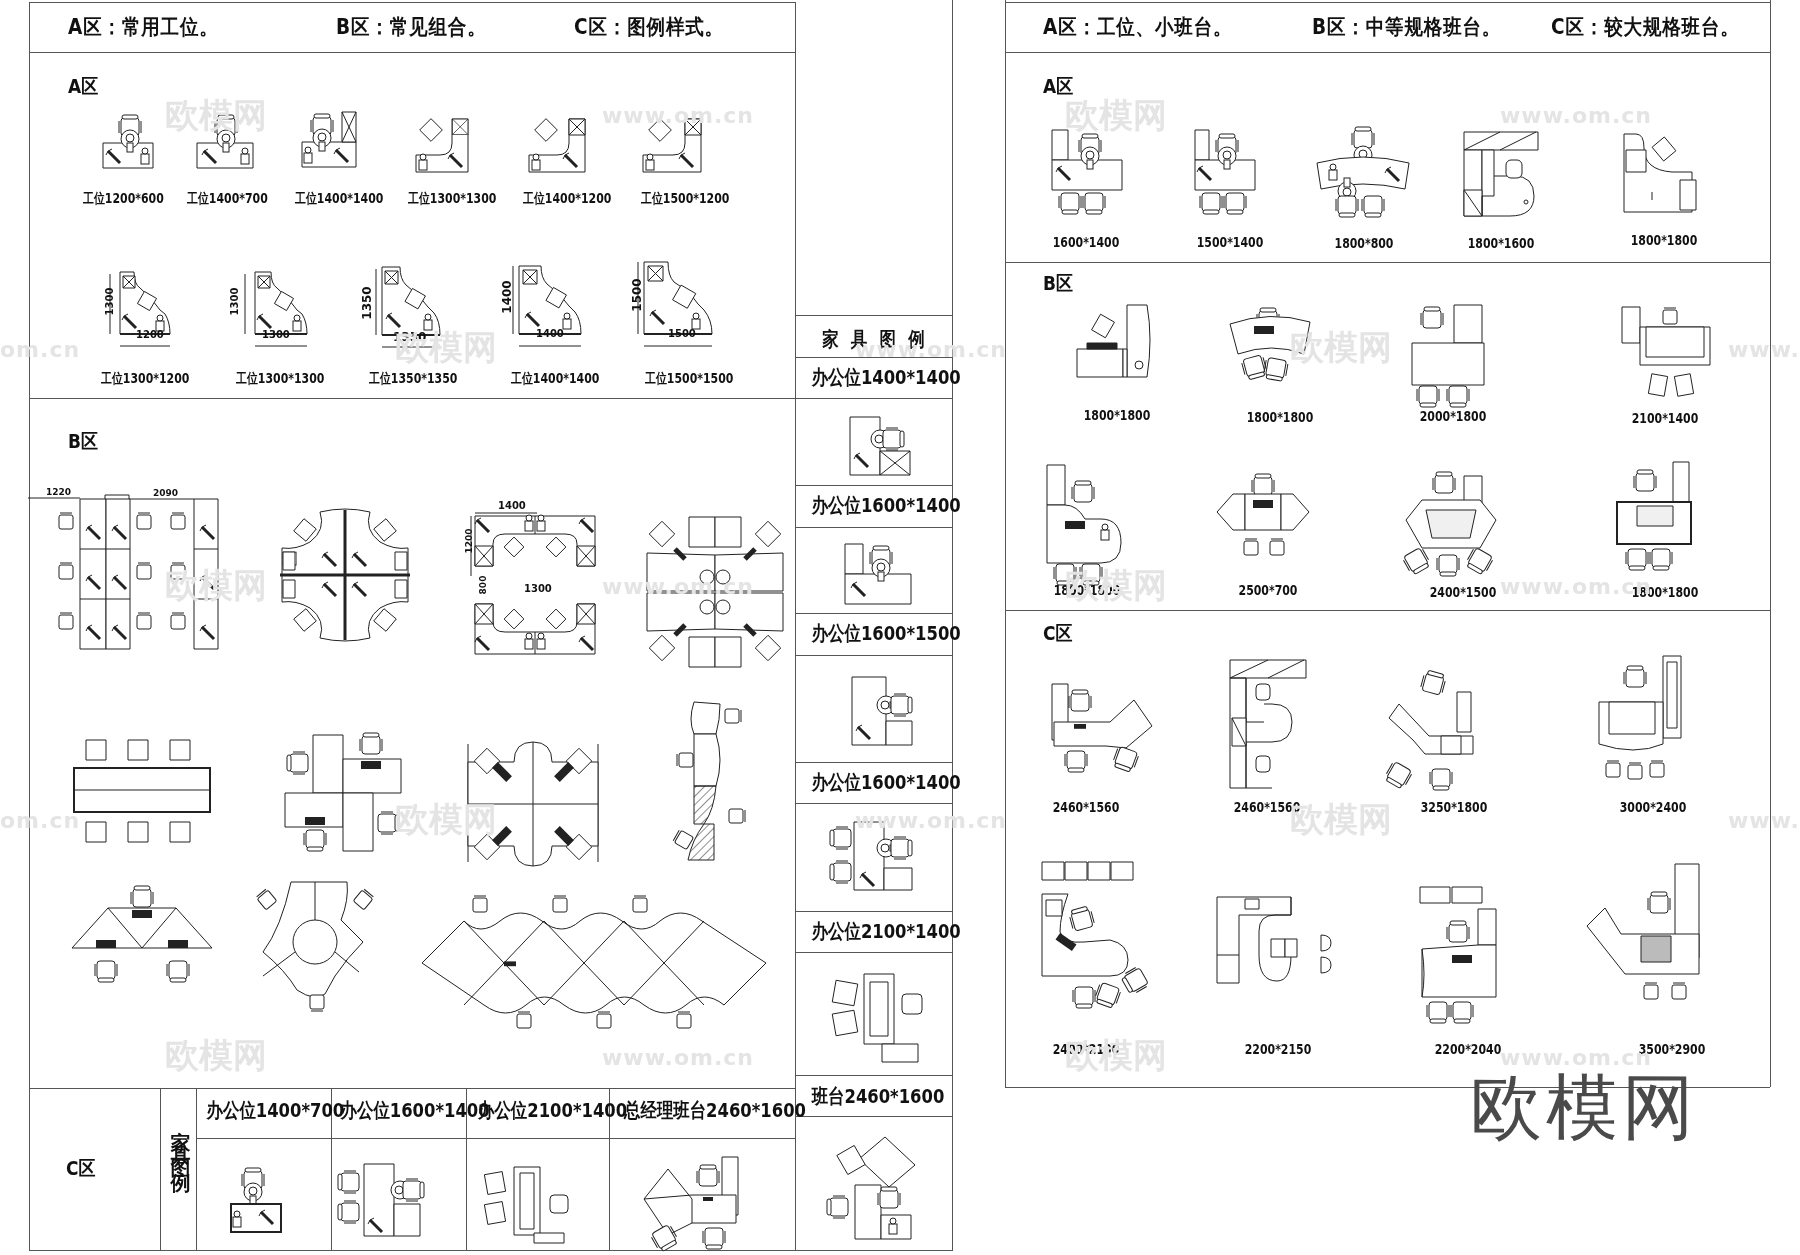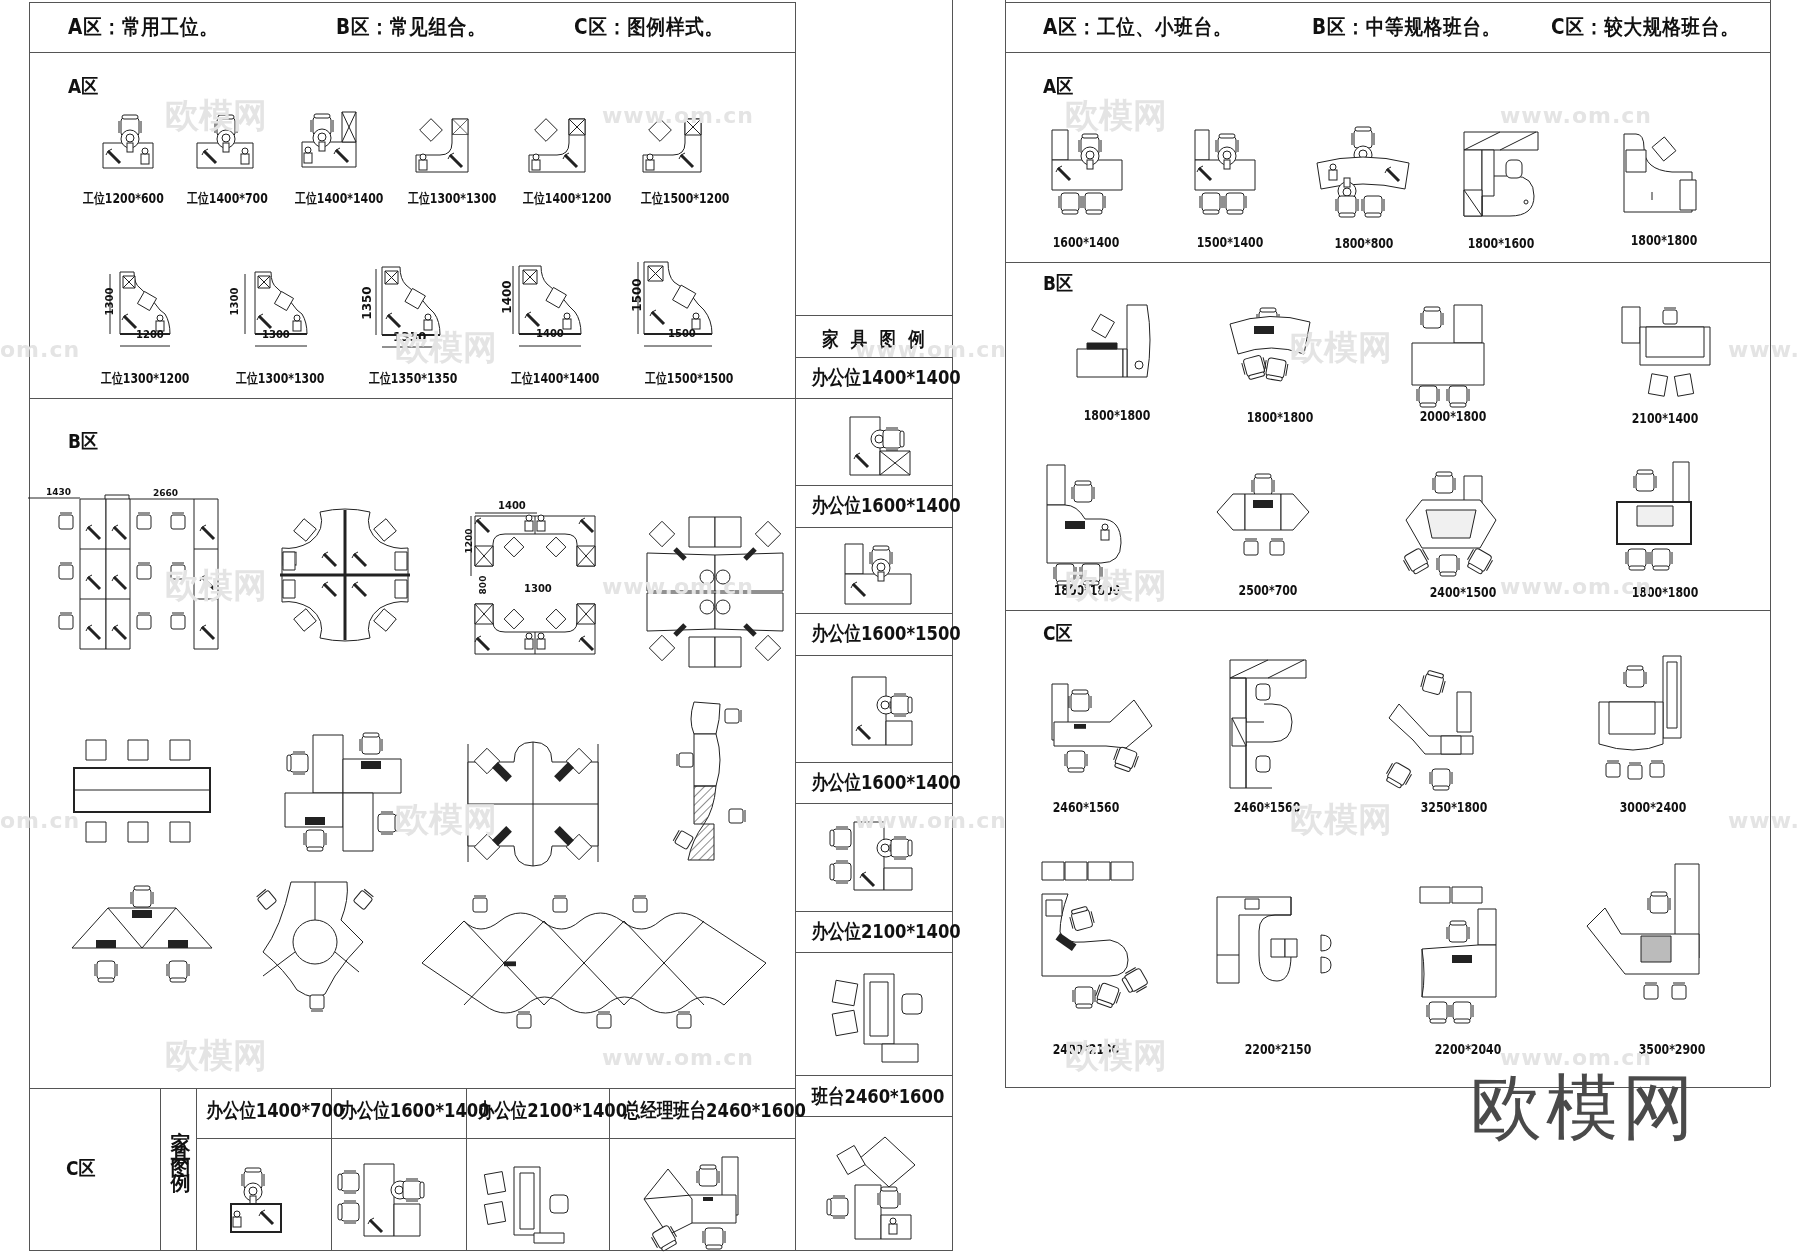--- a/index.html
+++ b/index.html
@@ -231,22 +231,22 @@
 <div class="abs" style="left:668px;top:328px;font-size:10px;font-weight:bold;">1500</div>
 
 <div class="lbl" style="left:90px;top:370px;width:100px;">工位1300*1200</div>
 <div class="lbl" style="left:225px;top:370px;width:100px;">工位1300*1300</div>
 <div class="lbl" style="left:358px;top:370px;width:100px;">工位1350*1350</div>
 <div class="lbl" style="left:500px;top:370px;width:100px;">工位1400*1400</div>
 <div class="lbl" style="left:634px;top:370px;width:100px;">工位1500*1500</div>
 
 <div class="sec" style="left:68px;top:428px;">B区</div>
 
-<div class="abs" style="left:46px;top:487px;font-size:9px;font-weight:bold;">1430</div>
-<div class="abs" style="left:153px;top:488px;font-size:9px;font-weight:bold;">2660</div>
+<div class="abs" style="left:46px;top:487px;font-size:9px;font-weight:bold;">1220</div>
+<div class="abs" style="left:153px;top:488px;font-size:9px;font-weight:bold;">2090</div>
 <svg class="dw" style="left:28px;top:495px" width="200" height="160">
   <line x1="0" y1="3" x2="52" y2="3" class="ln"></line>
   <line x1="100" y1="4" x2="166" y2="4" class="ln"></line>
   <rect x="77" y="0" width="24" height="6" class="lnf"></rect>
   <rect x="52" y="4" width="26" height="150" class="lnf"></rect>
     <rect x="78" y="4" width="24" height="150" class="lnf"></rect>
   <rect x="166" y="4" width="24" height="150" class="lnf"></rect>
   <line x1="52" y1="54" x2="102" y2="54" class="ln"></line>
     <line x1="52" y1="104" x2="102" y2="104" class="ln"></line>
   <line x1="166" y1="54" x2="190" y2="54" class="ln"></line>

